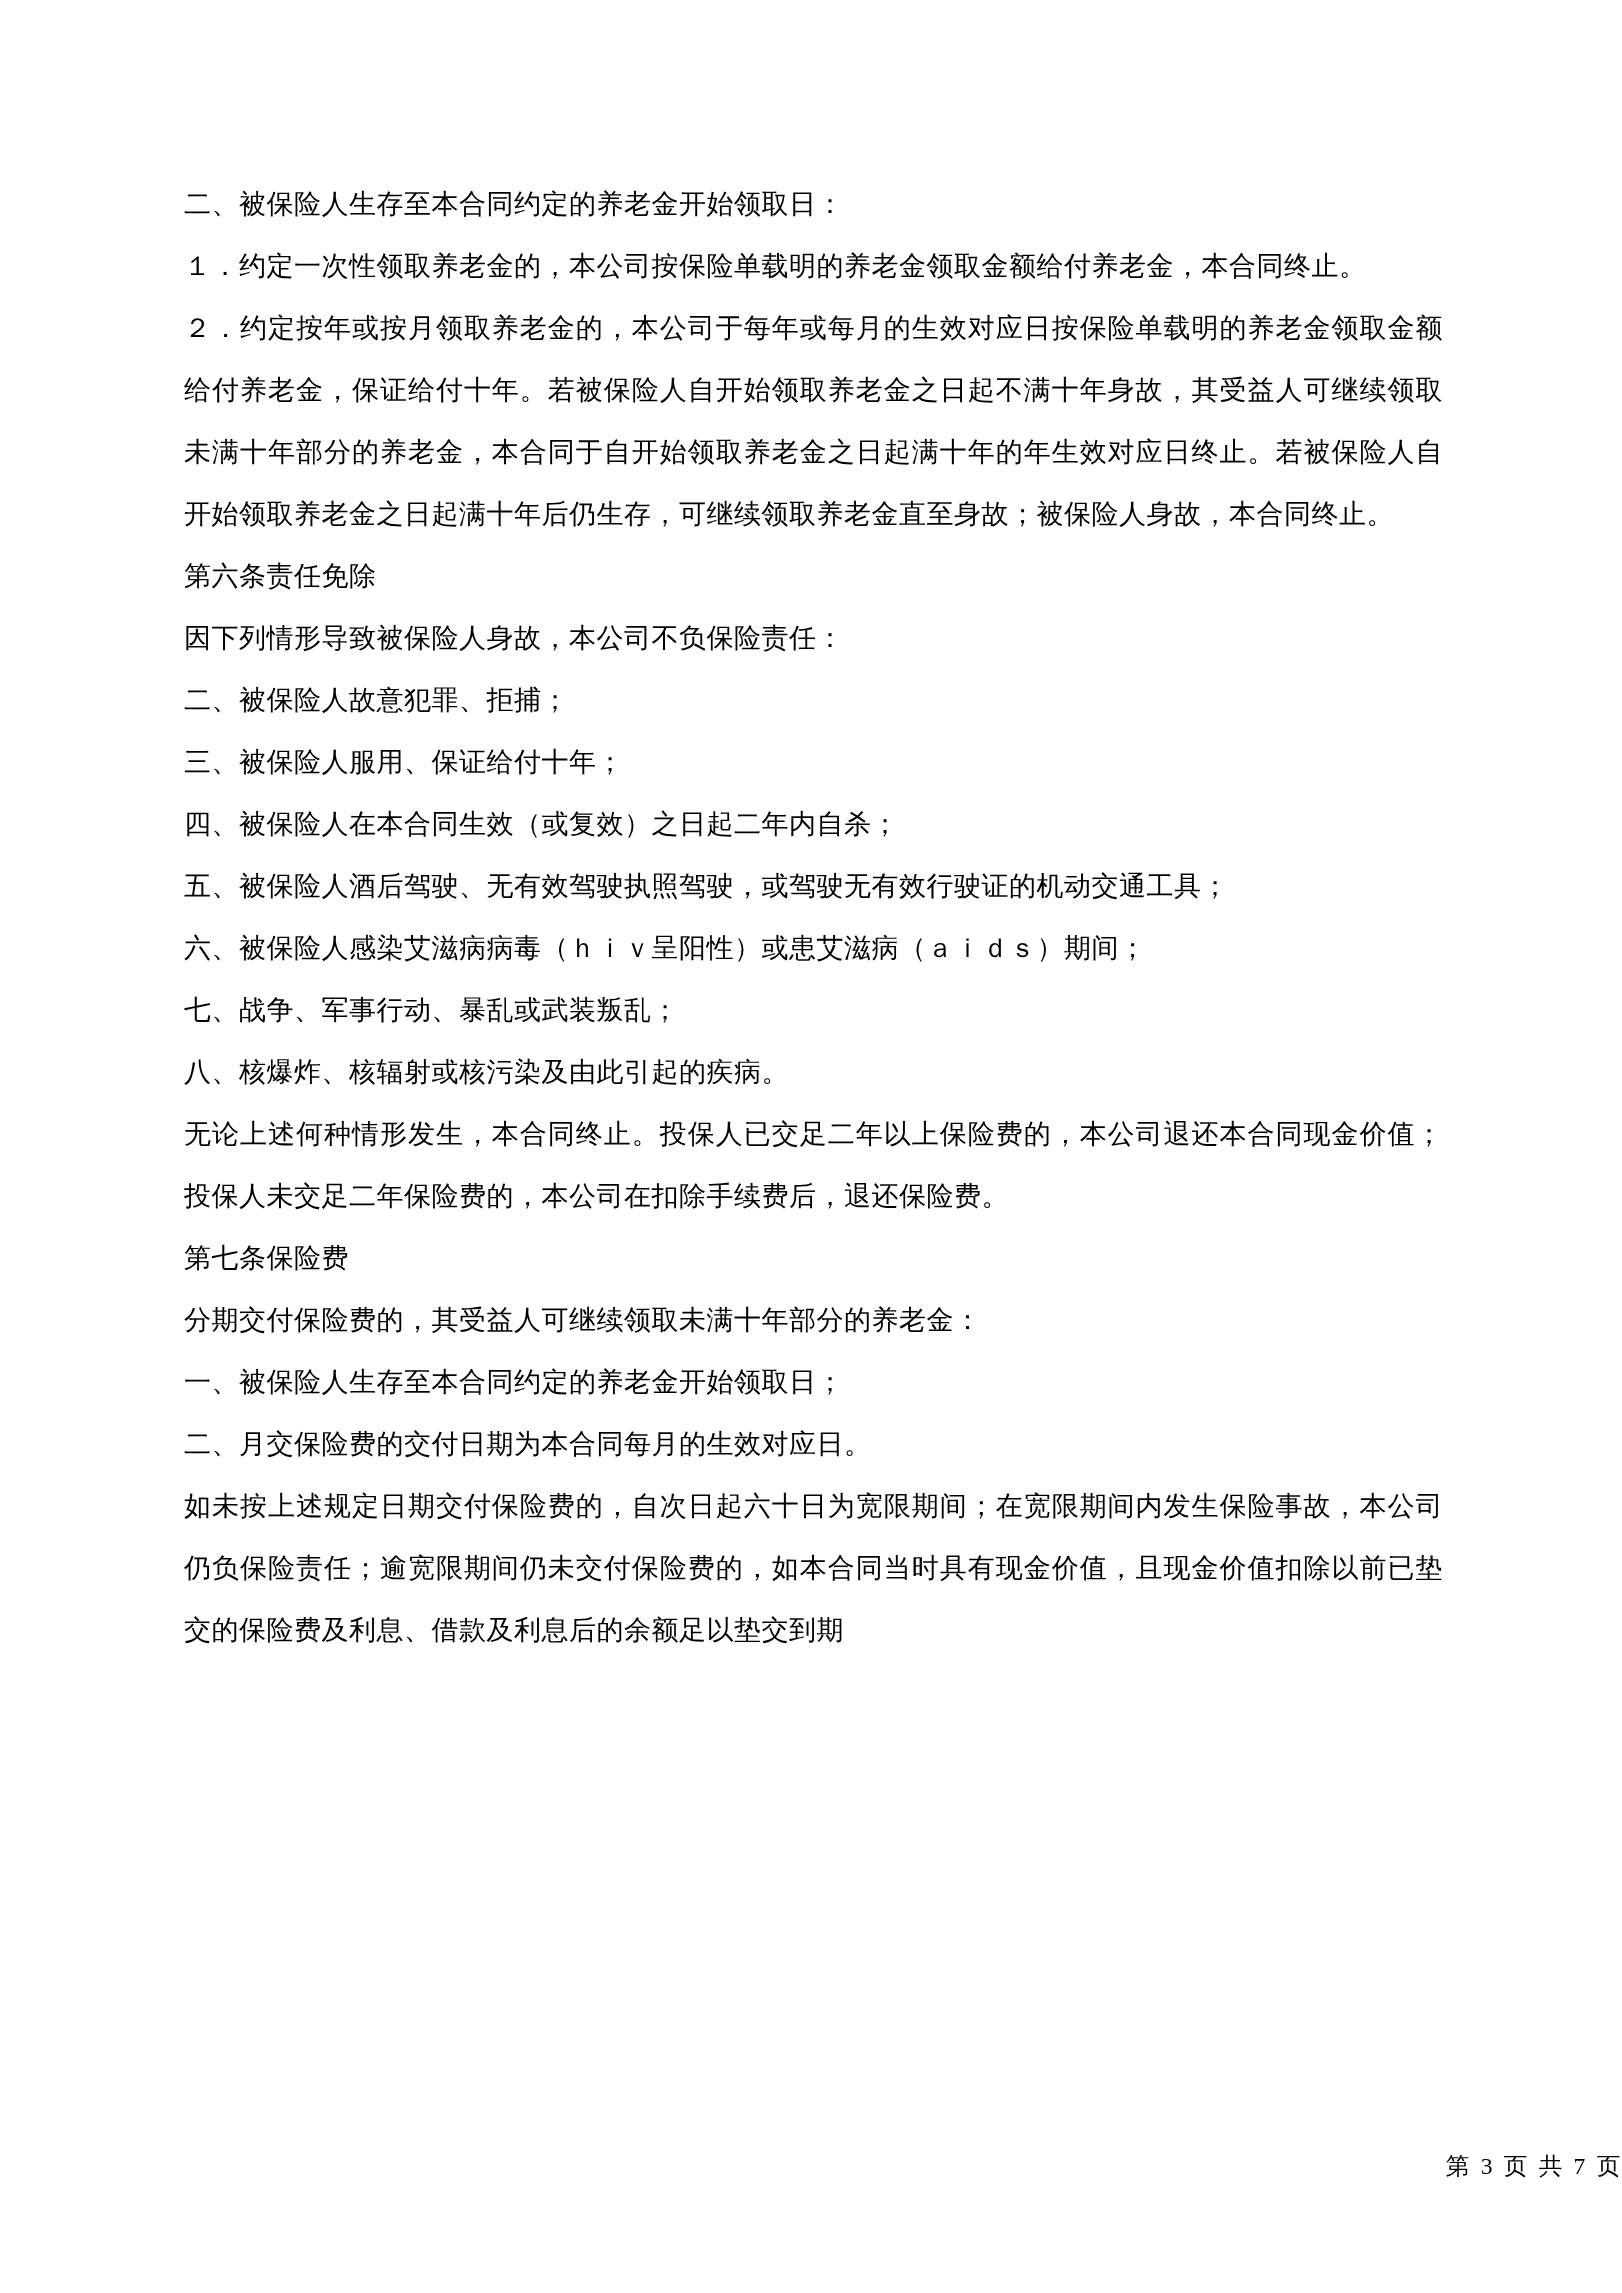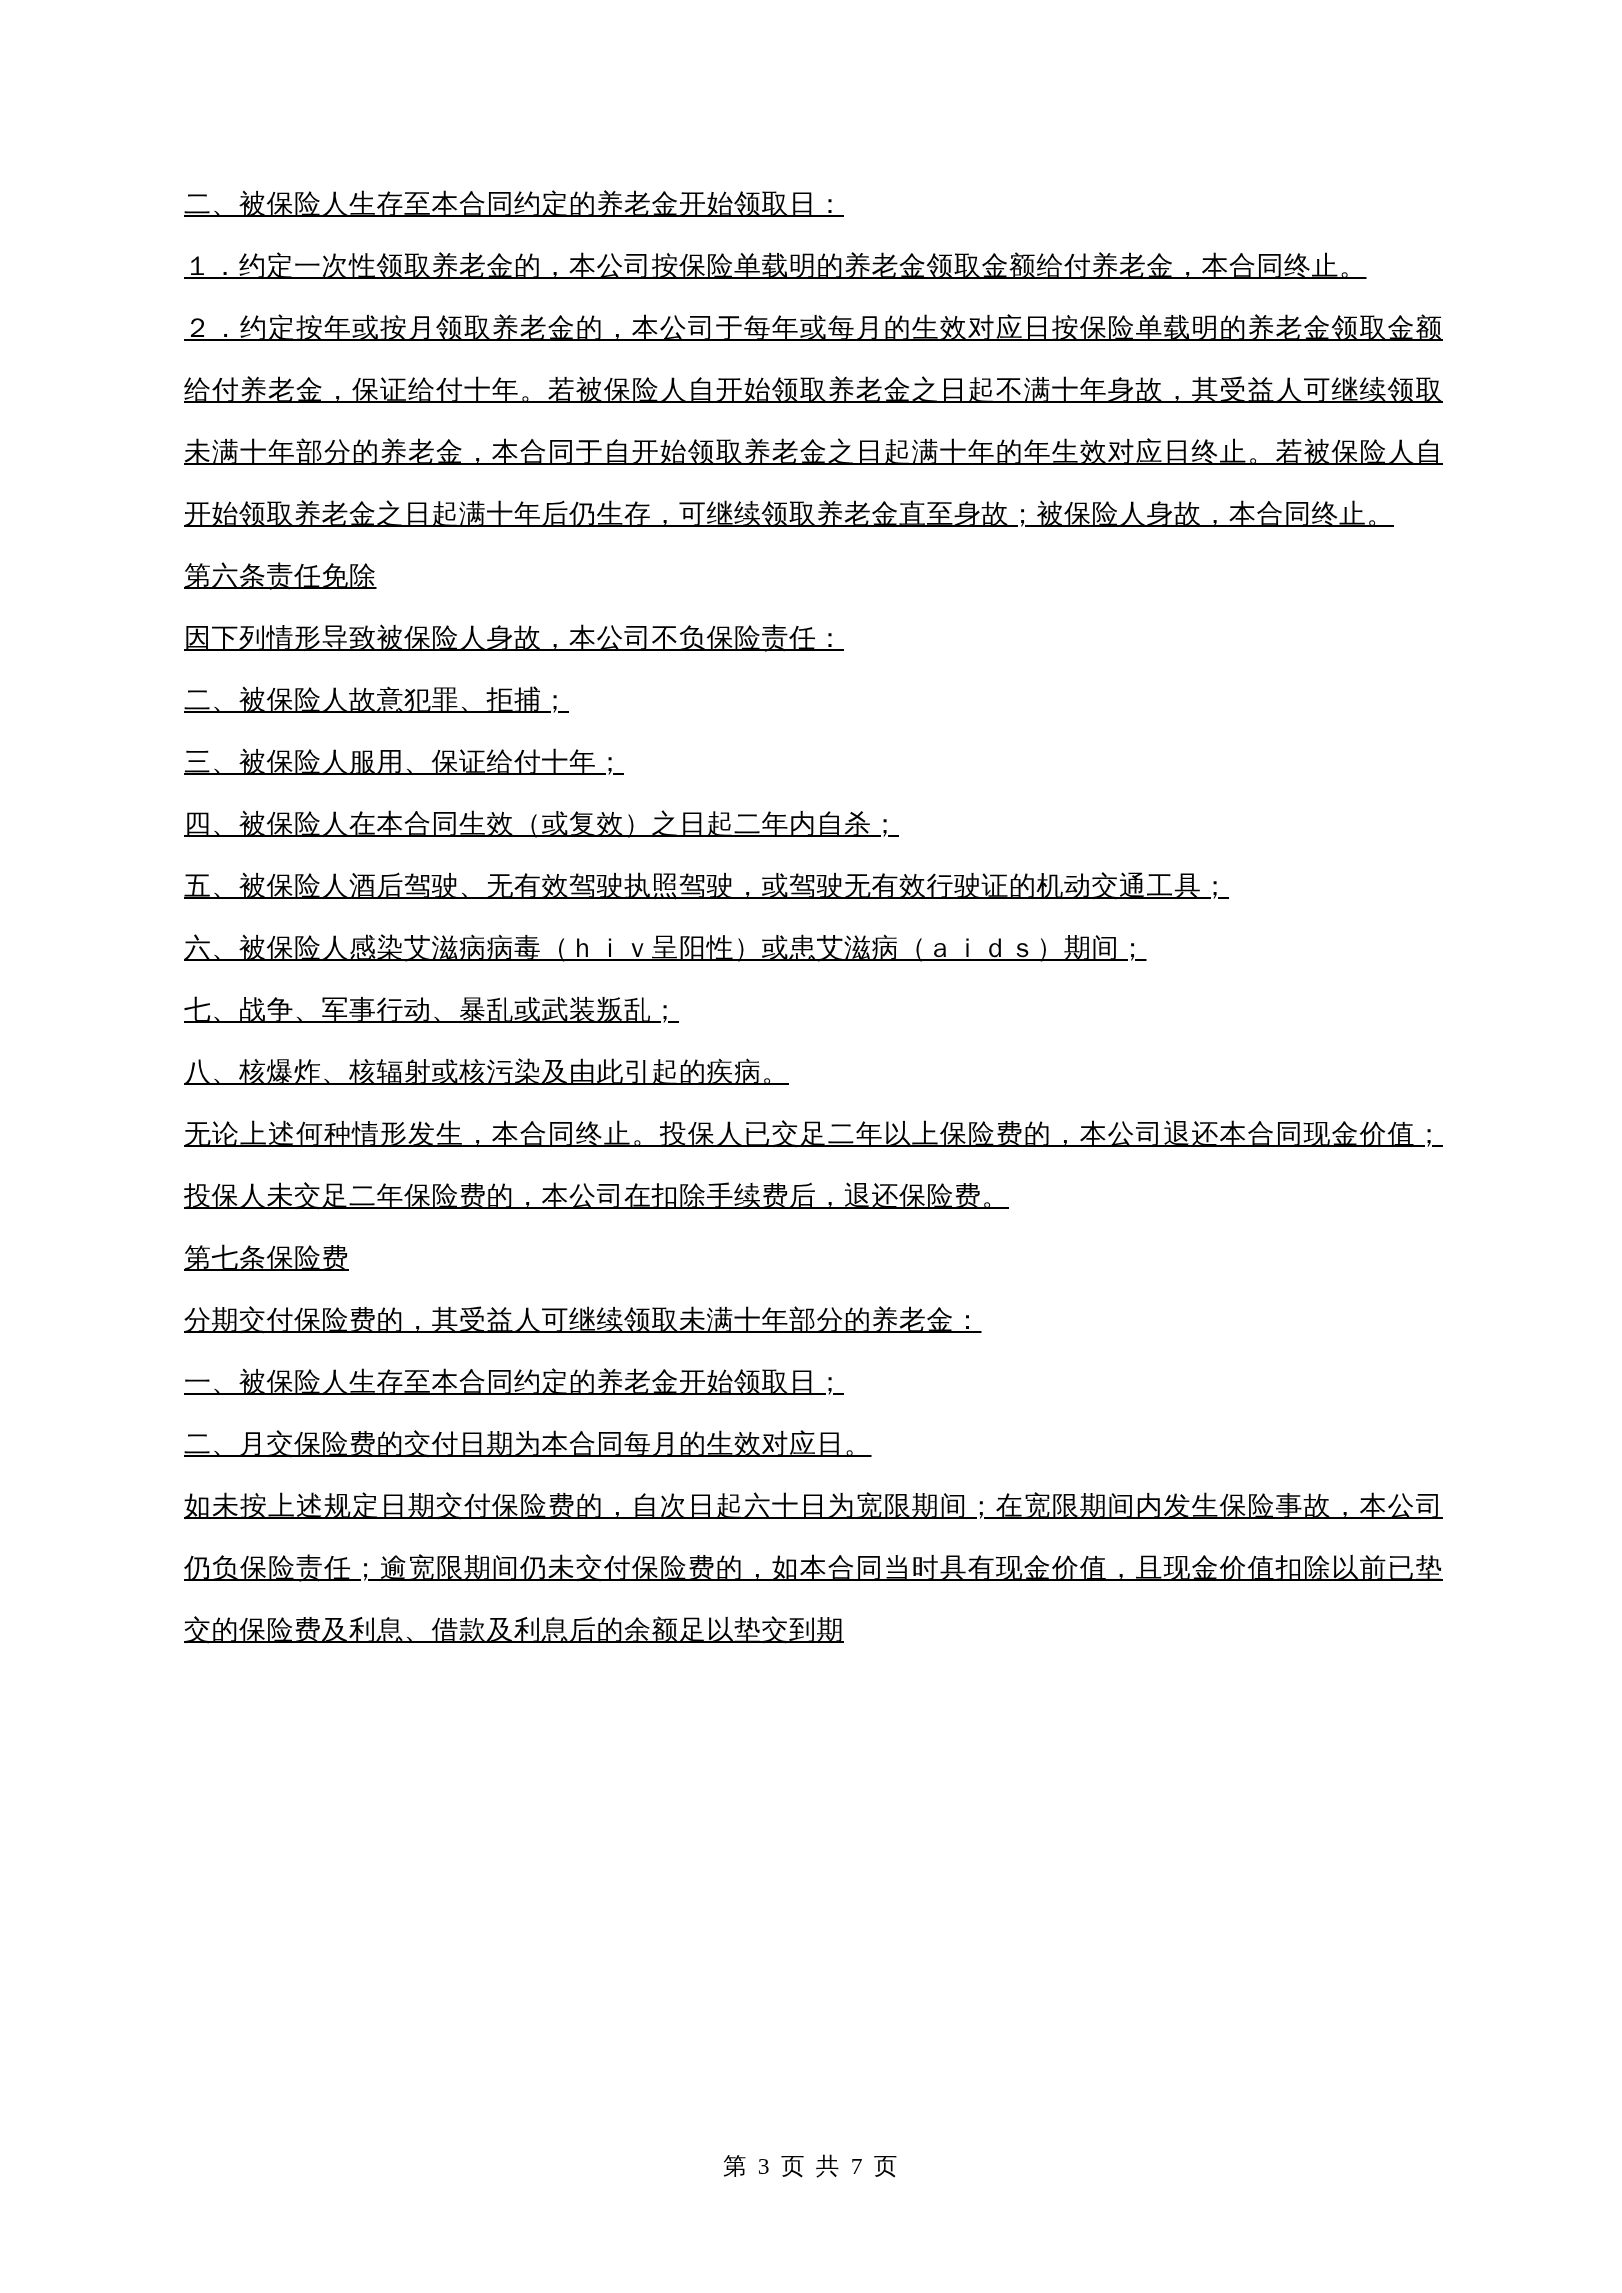--- a/index.html
+++ b/index.html
@@ -18,37 +18,36 @@
     margin: 0 auto;
     background: #ffffff;
     box-sizing: border-box;
     overflow: hidden;
   }
   .content {
     position: absolute;
     left: 184px;
     top: 173px;
     width: 1259px;
-    text-decoration: underline;
   }
   .para {
     font-size: 27px;
     line-height: 62px;
     letter-spacing: 0.5px;
     text-align: justify;
     text-justify: inter-ideograph;
     margin: 0;
     white-space: pre-wrap;
   }
   .footer {
     position: absolute;
     left: 0;
     right: 0;
     top: 2150px;
-    text-align: center;
+    text-align: right;
     font-size: 23.6px;
     letter-spacing: 2.7px;
     color: #000000;
   }
 </style>
 </head>
 <body>
 
 <div class="page">
 

